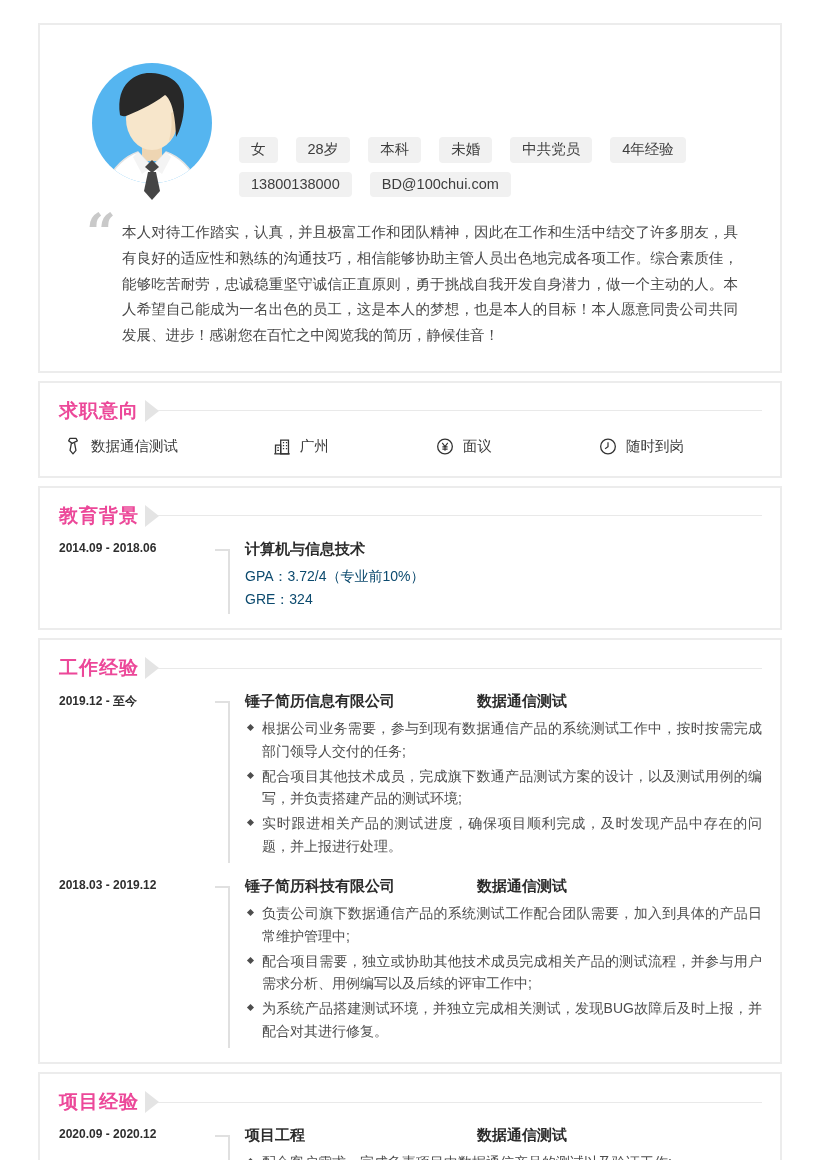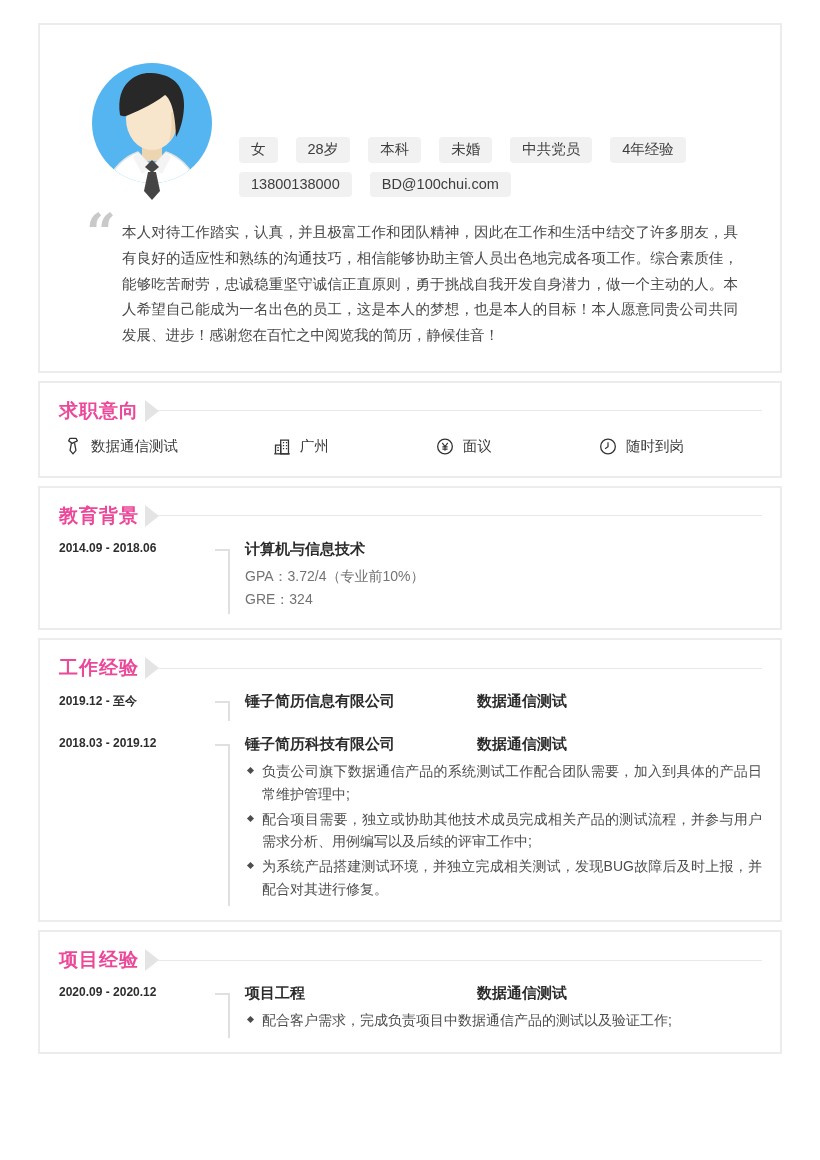--- a/index.html
+++ b/index.html
@@ -60,21 +60,21 @@
   
   .entry { display:grid; grid-template-columns:140px 38px 1fr; margin-bottom:18px; }
   .entry:last-child { margin-bottom:2px; }
   .entry-period { font-size:12px; font-weight:bold; color:#2e2e2e; padding-top:1px; white-space:nowrap; }
   .entry-timeline { position:relative; }
   .tl-dash { position:absolute; left:16px; top:9px; width:13px; height:2px; background:#e0e0e0; }
   .tl-line { position:absolute; left:29px; top:9px; bottom:-4px; width:2px; background:#e0e0e0; }
   .entry-body { padding-left:8px; }
   .entry-head { display:grid; grid-template-columns:232px 1fr; margin-bottom:6px; }
   .entry-name,.entry-role { font-size:15px; font-weight:bold; color:#2b2b2b; }
-  .edu-line { font-size:14px; color:#737373; line-height:1.62; }
+  .edu-line { font-size:14px; color:#0c4a6e; line-height:1.62; }
   .bullets { list-style:none; }
   .bullets li {
     position:relative; padding-left:17px;
     font-size:14px; color:#4d4d4d; line-height:1.62;
     text-align:justify; margin-bottom:2px;
   }
   .bullets li::before {
     content:""; position:absolute; left:3px; top:8px;
     width:5px; height:5px; background:#4d4d4d;
     transform:rotate(45deg);
@@ -208,20 +208,25 @@
       <div class="entry-period">2019.12 - 至今</div>
       <div class="entry-timeline">
           <span class="tl-dash"></span>
           <span class="tl-line"></span>
         </div>
       <div class="entry-body">
         <div class="entry-head">
           <span class="entry-name">锤子简历信息有限公司</span>
           <span class="entry-role">数据通信测试</span>
         </div>
+        <ul class="bullets">
+          <li>根据公司业务需要，参与到现有数据通信产品的系统测试工作中，按时按需完成部门领导人交付的任务;</li>
+          <li>配合项目其他技术成员，完成旗下数通产品测试方案的设计，以及测试用例的编写，并负责搭建产品的测试环境;</li>
+          <li>实时跟进相关产品的测试进度，确保项目顺利完成，及时发现产品中存在的问题，并上报进行处理。</li>
+        </ul>
       </div>
     </div>
 
     <div class="entry">
       <div class="entry-period">2018.03 - 2019.12</div>
       <div class="entry-timeline">
           <span class="tl-dash"></span>
           <span class="tl-line"></span>
         </div>
       <div class="entry-body">

